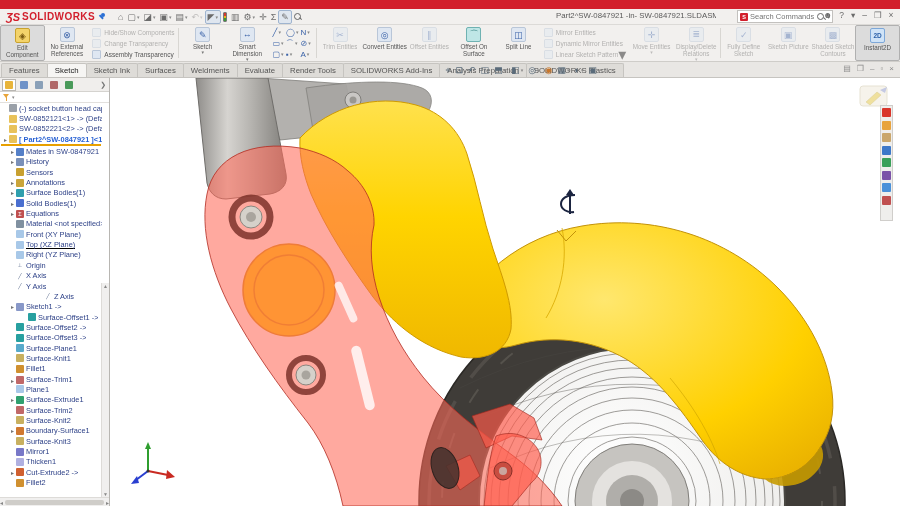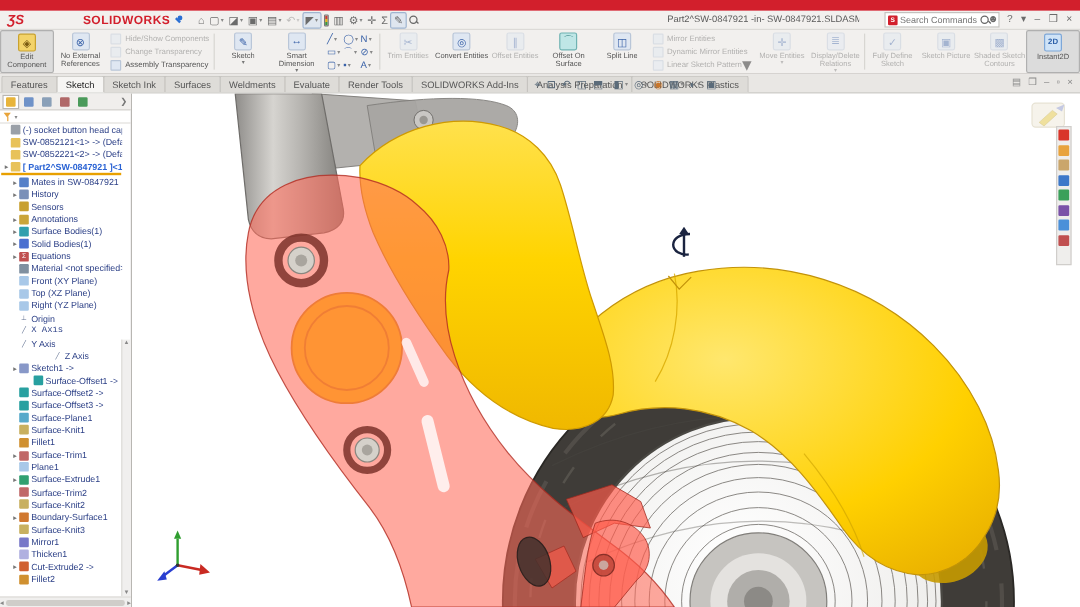--- a/index.html
+++ b/index.html
@@ -2,21 +2,21 @@
 <html><head>
 <meta charset="utf-8">
 <style>
   * { margin:0; padding:0; box-sizing:border-box; }
   html,body { width:900px; height:506px; overflow:hidden; font-family:"Liberation Sans", sans-serif; background:#fff; }
   #app { position:relative; width:900px; height:506px; background:#fff; }
 
   
   .redstrip { position:absolute; left:0; top:0; width:900px; height:9px; background:#d21f2c; }
   .menurow  { position:absolute; left:0; top:9px; width:900px; height:16px; background:#f2f0ee; border-bottom:1px solid #dcdad7; display:flex; align-items:center; }
-  .brand { display:flex; align-items:flex-end; margin-left:6px;gap:47px; }
+  .brand { display:flex; align-items:center; margin-left:6px; }
   .brand-mark { color:#d21f2c; font-weight:bold; font-style:italic; font-size:11px; margin-right:2px; }
   .brand-name { color:#d21f2c; font-weight:bold; font-size:10px; letter-spacing:.4px; }
   .menus { display:flex; margin-left:14px; }
   .menu-item { font-size:8.5px; color:#444; padding:2px 6px; cursor:default; }
   .pin { width:9px; height:9px; margin-left:2px; position:relative; }
   .pin::before { content:""; position:absolute; left:4px; top:1px; width:4px; height:4px; background:#2a6fd4; border-radius:50%; }
   .pin::after { content:""; position:absolute; left:2px; top:4px; width:5px; height:1.5px; background:#2a6fd4; transform:rotate(45deg); }
   .qat { display:flex; align-items:center; margin-left:10px; }
   .qicon { display:flex; align-items:center; font-size:9px; color:#6b6b6b; padding:1px 2px; border-radius:2px; }
   .qicon .g { font-size:9px; line-height:10px; }
@@ -465,36 +465,36 @@
           <div class="trow" style="padding-left: 9px;">
             <span class="arr"></span>
             <span class="ticon" style="background: rgb(128, 144, 160);"></span>
             <span class="tlab">Material &lt;not specified&gt;</span>
           </div>
           <div class="trow" style="padding-left: 9px;">
             <span class="arr"></span>
             <span class="ticon" style="background: rgb(168, 200, 232);"></span>
             <span class="tlab">Front (XY Plane)</span>
           </div>
-          <div class="trow" style="padding-left: 9px;">
+          <div class="trow" style="padding-left: 9px; text-decoration: underline;">
             <span class="arr"></span>
             <span class="ticon" style="background: rgb(168, 200, 232);"></span>
             <span class="tlab">Top (XZ Plane)</span>
           </div>
           <div class="trow" style="padding-left: 9px;">
             <span class="arr"></span>
             <span class="ticon" style="background: rgb(168, 200, 232);"></span>
             <span class="tlab">Right (YZ Plane)</span>
           </div>
           <div class="trow" style="padding-left: 9px;">
             <span class="arr"></span>
             <span class="ticon" style="background: transparent; color: rgb(96, 112, 144);">⊥</span>
             <span class="tlab">Origin</span>
           </div>
-          <div class="trow" style="padding-left: 9px; font-family: Liberation Mono, monospace;">
+          <div class="trow" style="padding-left: 9px;">
             <span class="arr"></span>
             <span class="ticon" style="background: transparent; color: rgb(96, 112, 144);">╱</span>
             <span class="tlab">X Axis</span>
           </div>
           <div class="trow" style="padding-left: 9px;">
             <span class="arr"></span>
             <span class="ticon" style="background: transparent; color: rgb(96, 112, 144);">╱</span>
             <span class="tlab">Y Axis</span>
           </div>
           <div class="trow" style="padding-left: 9px; justify-content: center;">

